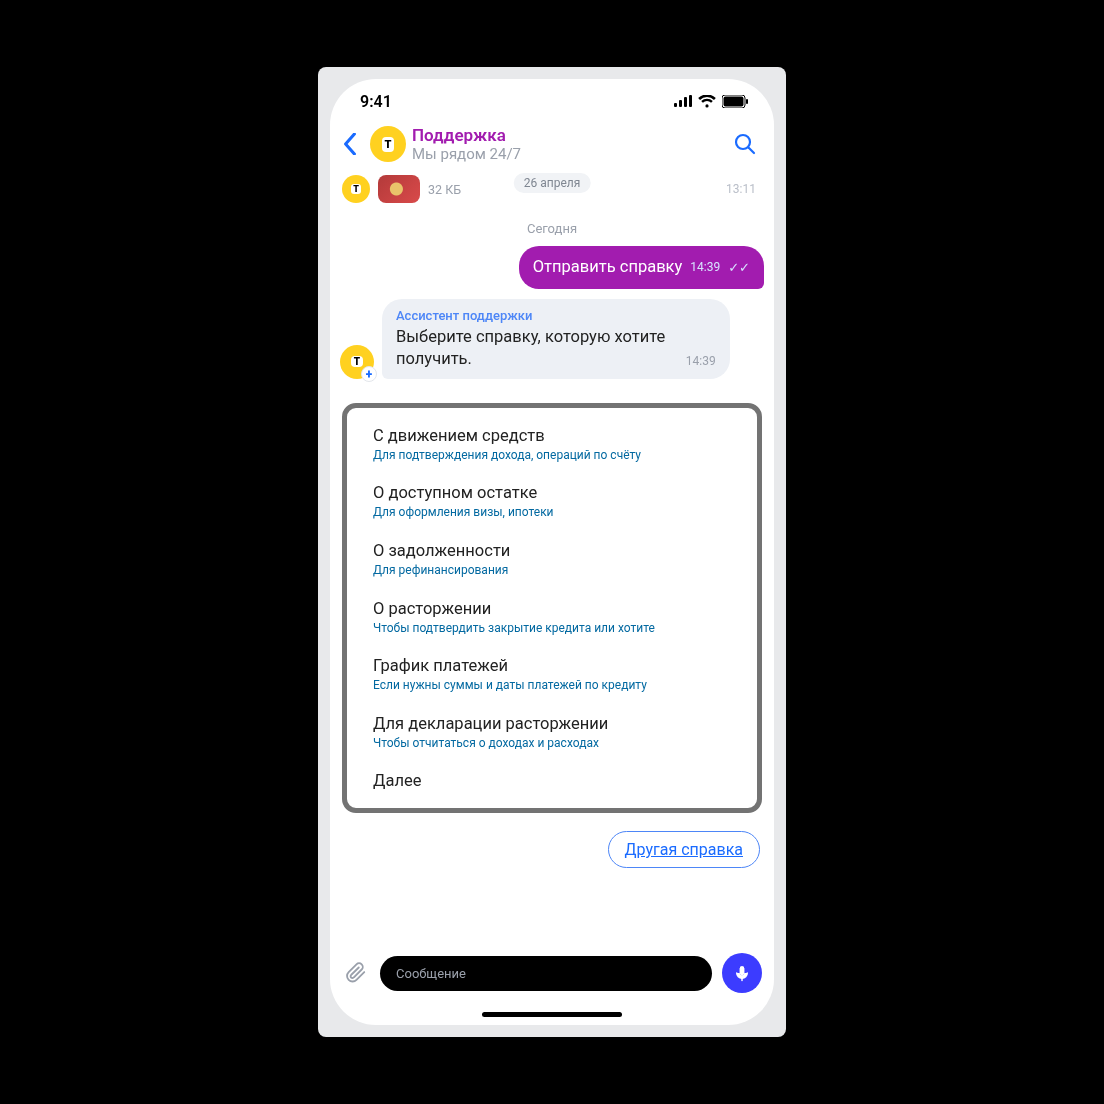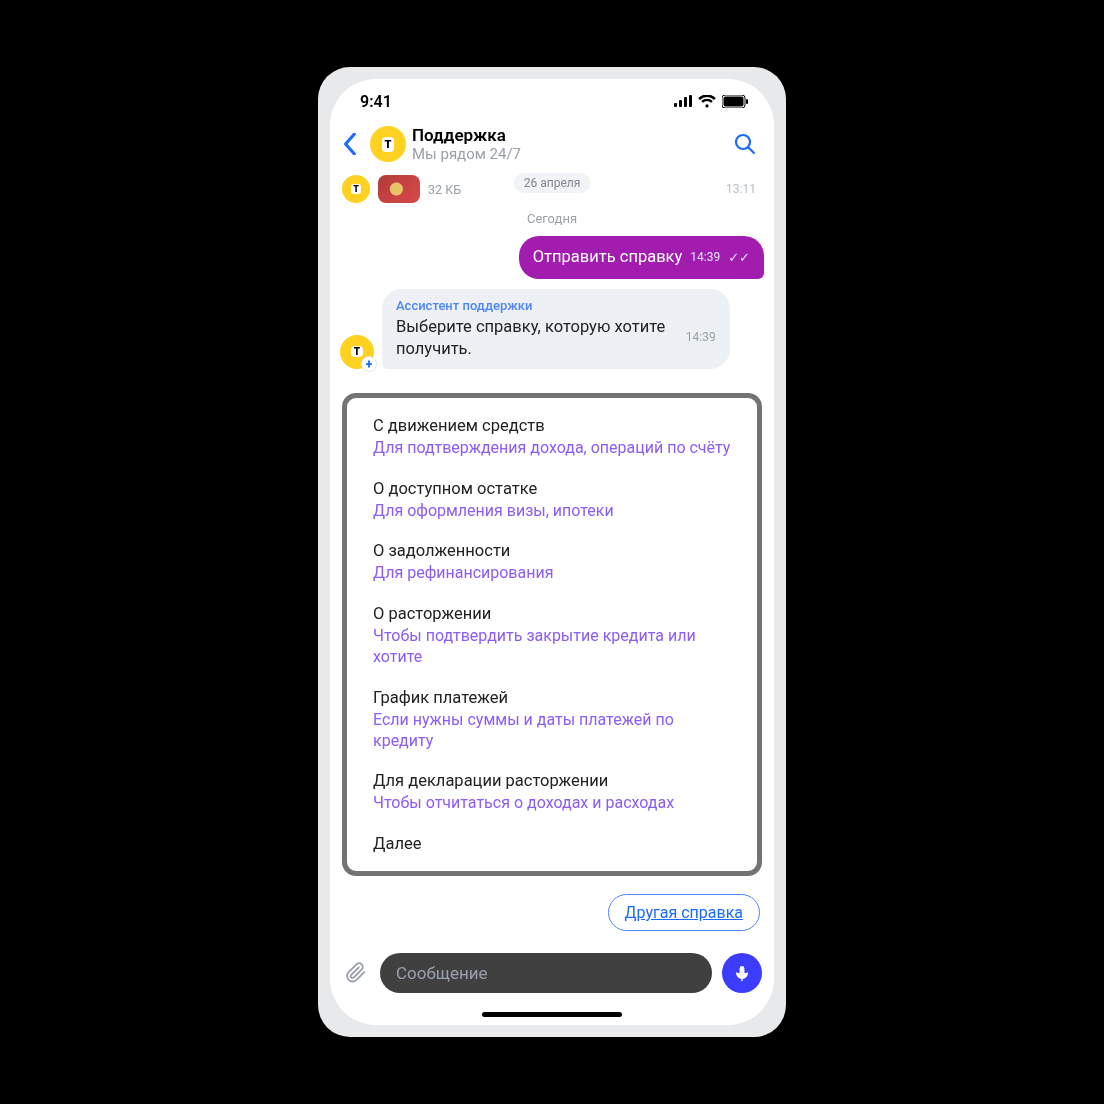--- a/index.html
+++ b/index.html
@@ -8,21 +8,21 @@
     background: #000;
     font-family: -apple-system, BlinkMacSystemFont, "Segoe UI", Roboto, Helvetica, Arial, sans-serif;
     display: flex;
     align-items: center;
     justify-content: center;
   }
   .phone {
     width: 468px;
     height: 970px;
     background: #e8e9eb;
-    border-radius: 32px;
+    border-radius: 8px;
     padding: 12px;
     box-shadow: 0 10px 30px rgba(0,0,0,0.4);
   }
   .screen {
     width: 100%;
     height: 100%;
     background: #fff;
     border-radius: 46px;
     overflow: hidden;
     position: relative;
@@ -50,21 +50,21 @@
   .back-btn { color: #1a6bff; width: 28px; display:flex; align-items:center; justify-content:center;}
   .avatar-t {
     width: 36px; height: 36px; border-radius: 50%;
     background: #ffd120;
     display: flex; align-items: center; justify-content: center;
     position: relative;
     font-weight: 900; font-size: 12px;
   }
   .avatar-t .box { background:#fff; border-radius:4px; padding:1px 3px; font-size:11px; font-weight:900;}
   .header-titles { flex: 1; line-height: 1.2; }
-  .header-title { font-size: 17px; font-weight: 600; color:#000000;}
+  .header-title { font-size: 17px; font-weight: 600; color:#a21caf;}
   .header-sub { font-size: 15px; color: #9aa0ab; }
   .search-btn { color: #1a6bff; width: 30px; display:flex; align-items:center; justify-content:center;}
   
   .chat-body {
     flex: 1;
     overflow: hidden;
     padding: 0 10px 0 10px;
   }
   
   .prev-row { display:flex; align-items:center; gap:8px; padding:2px 2px 6px 2px; position:relative;}
@@ -84,21 +84,21 @@
     background: radial-gradient(circle at 40% 50%, #e9c36a 0 6px, transparent 7px);
   }
   .file-size { font-size:12.5px; color:#9aa0ab; }
   .date-badge {
     position:absolute; left:50%; transform:translateX(-50%);
     background:#f1f3f6; color:#7f8691; font-size:12px;
     padding:3px 10px; border-radius:12px; top:0px;
   }
   .prev-time { font-size:12px; color:#b9bec8; margin-left:auto; padding-right:6px;}
   .divider-label {
-    text-align:center; color:#9aa0ab; font-size:13px; margin:2px 0 10px;
+    text-align:center; color:#9aa0ab; font-size:13px; margin:12px 0 10px;
   }
   
   .msg-row { display:flex; margin-bottom:10px; }
   .msg-row.right { justify-content:flex-end; }
   .bubble {
     max-width: 82%;
     border-radius: 20px;
     padding: 10px 14px 10px 14px;
     font-size: 16.5px;
     line-height: 1.35;
@@ -124,50 +124,50 @@
     background:#fff; border:1px solid #e3e6eb;
     color:#1a6bff; font-size:12px; font-weight:900;
     display:flex; align-items:center; justify-content:center;
   }
   .bubble.gray {
     background:#edf0f5; color:#222;
     border-bottom-left-radius:6px;
     padding: 8px 14px 8px 14px;
   }
   .assistant-label { color:#4d86f7; font-size:13px; font-weight:500; margin-bottom:2px;}
-  .gray .body-row { display:flex; align-items:center; gap:14px;}
+  .gray .body-row { display:flex; align-items:flex-end; gap:14px;}
   .gray .body-text { flex:1; font-size:16.5px; line-height:1.35; }
   .gray .time { color:#9aa0ab; font-size:12px; padding-bottom:2px;}
   
   .card {
     border:5px solid #737373; border-radius:14px;
     margin: 24px 2px 12px 2px;
     padding: 8px 8px;
   }
   .opt { padding: 10px 18px 10px 18px; }
   .opt-title { font-size:16.5px; color:#222; margin-bottom:3px;}
-  .opt-sub { font-size:16px; color:#8b5cf6; line-height:1.3;}
+  .opt-sub { font-size:12px; color:#0369a1; line-height:1.3;}
   .opt.next .opt-title { margin-bottom:0; }
   
   .chip-row { display:flex; justify-content:flex-end; padding: 6px 4px 8px; }
   .chip {
     border:1.5px solid #4d86f7; color:#1a6bff;
     font-size:16px; padding:8px 16px; border-radius:22px;
     background:#fff;
     text-decoration:underline;
   }
   
   .input-bar {
     display:flex; align-items:center; gap:10px;
     padding: 8px 12px 10px 12px;
   }
   .attach-btn { color:#9aa0ab; width:28px; display:flex; align-items:center; justify-content:center;}
   .text-input {
-    flex:1; background:#404040; border-radius:22px;
-    padding:10px 16px; color:#9aa0ab; font-size:17px;
+    flex:1; background:#000000; border-radius:22px;
+    padding:10px 16px; color:#9aa0ab; font-size:13px;
   }
   .mic-btn {
     width:40px; height:40px; border-radius:50%;
     background:#3c3cff; color:#fff;
     display:flex; align-items:center; justify-content:center;
   }
   
   .home-indicator {
     height:22px; display:flex; align-items:center; justify-content:center;
   }

